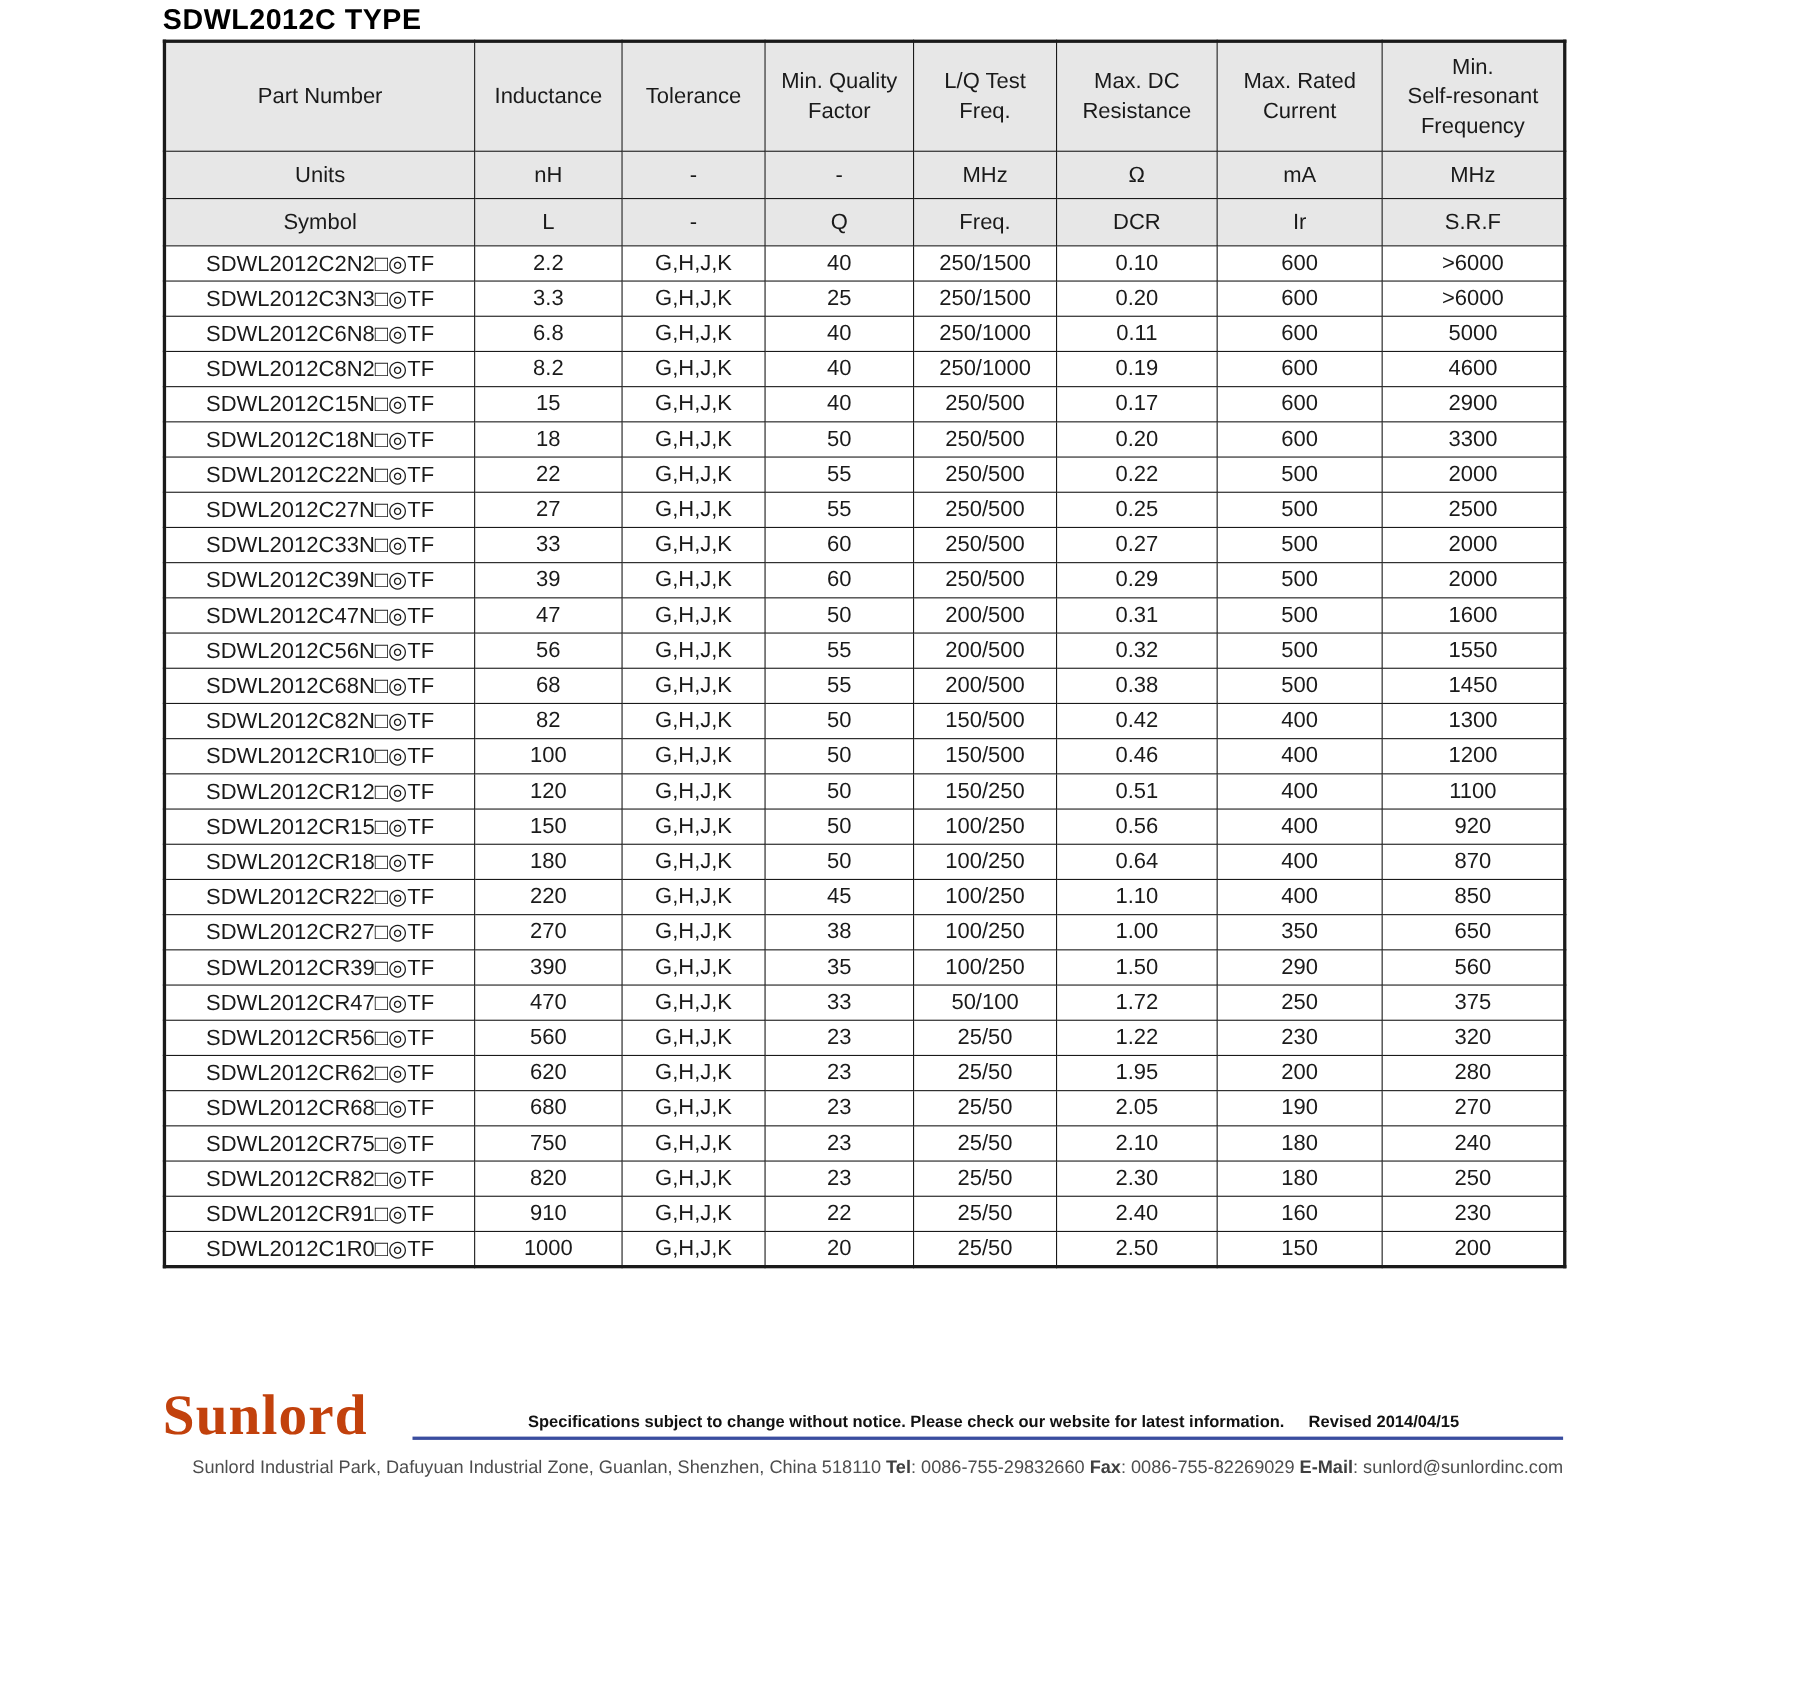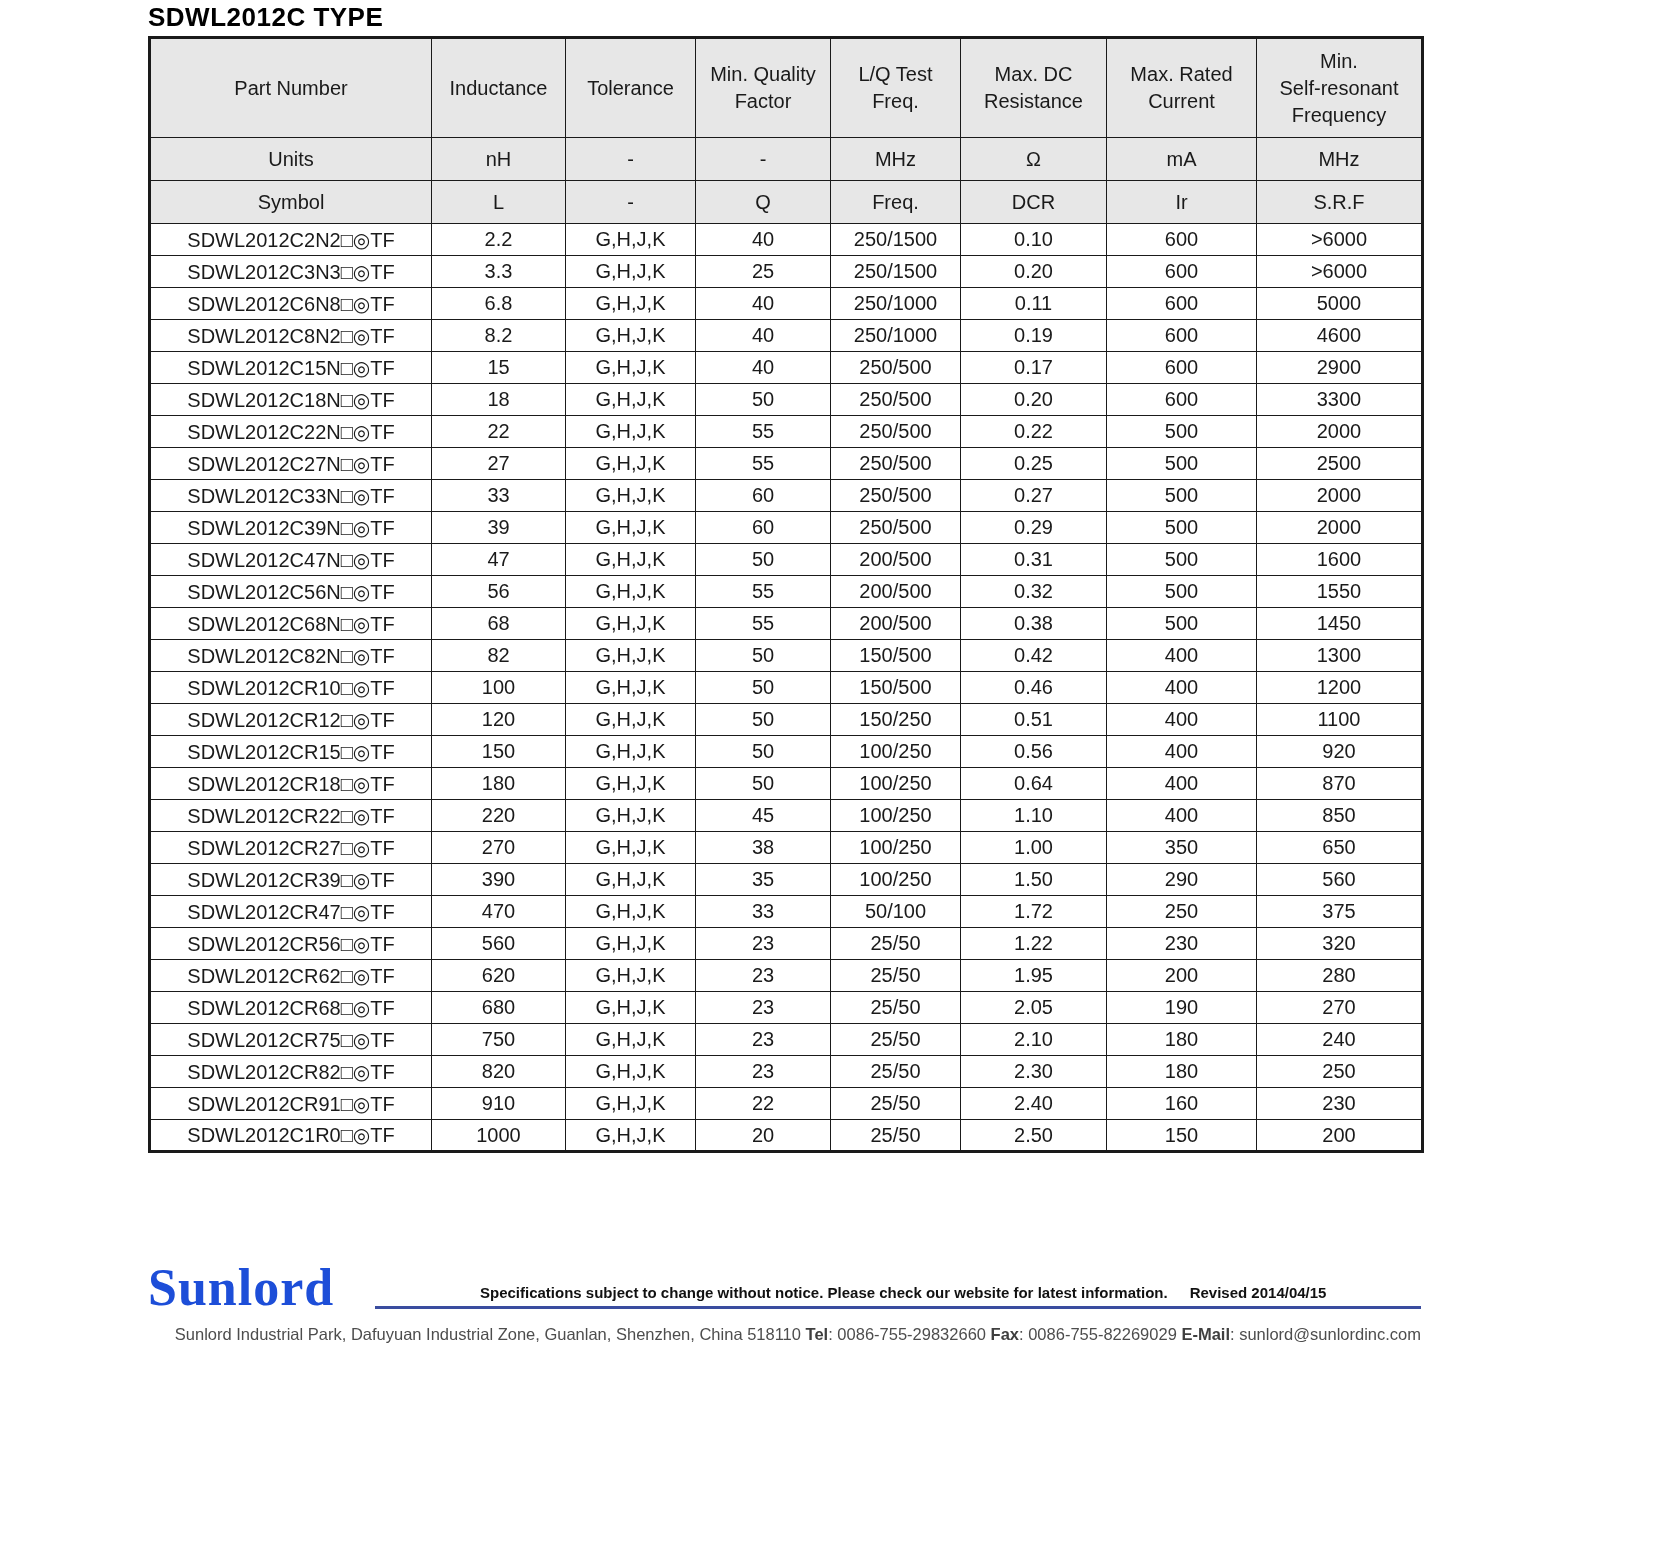--- a/index.html
+++ b/index.html
@@ -413,21 +413,21 @@
           <td>G,H,J,K</td>
           <td>20</td>
           <td>25/50</td>
           <td>2.50</td>
           <td>150</td>
           <td>200</td>
         </tr>
       </tbody>
   </table>
 
-  <div class="footer-logo" style="color: #1d4ed8;">Sunlord</div>
+  <div class="footer-logo" style="color: #c2410c;">Sunlord</div>
   <div class="footer-underline" style="background: rgb(58, 77, 159);"></div>
 
   <div class="footer-spec">
     <span>Specifications subject to change without notice. Please check our website for latest information.</span>
     <span>Revised 2014/04/15</span>
   </div>
 
   <div class="footer-address">
     <span>Sunlord Industrial Park, Dafuyuan Industrial Zone, Guanlan, Shenzhen, China 518110 </span><b>Tel</b><span>: 0086-755-29832660 </span><b>Fax</b><span>: 0086-755-82269029 </span><b>E-Mail</b><span>: sunlord@sunlordinc.com</span>
   </div>

